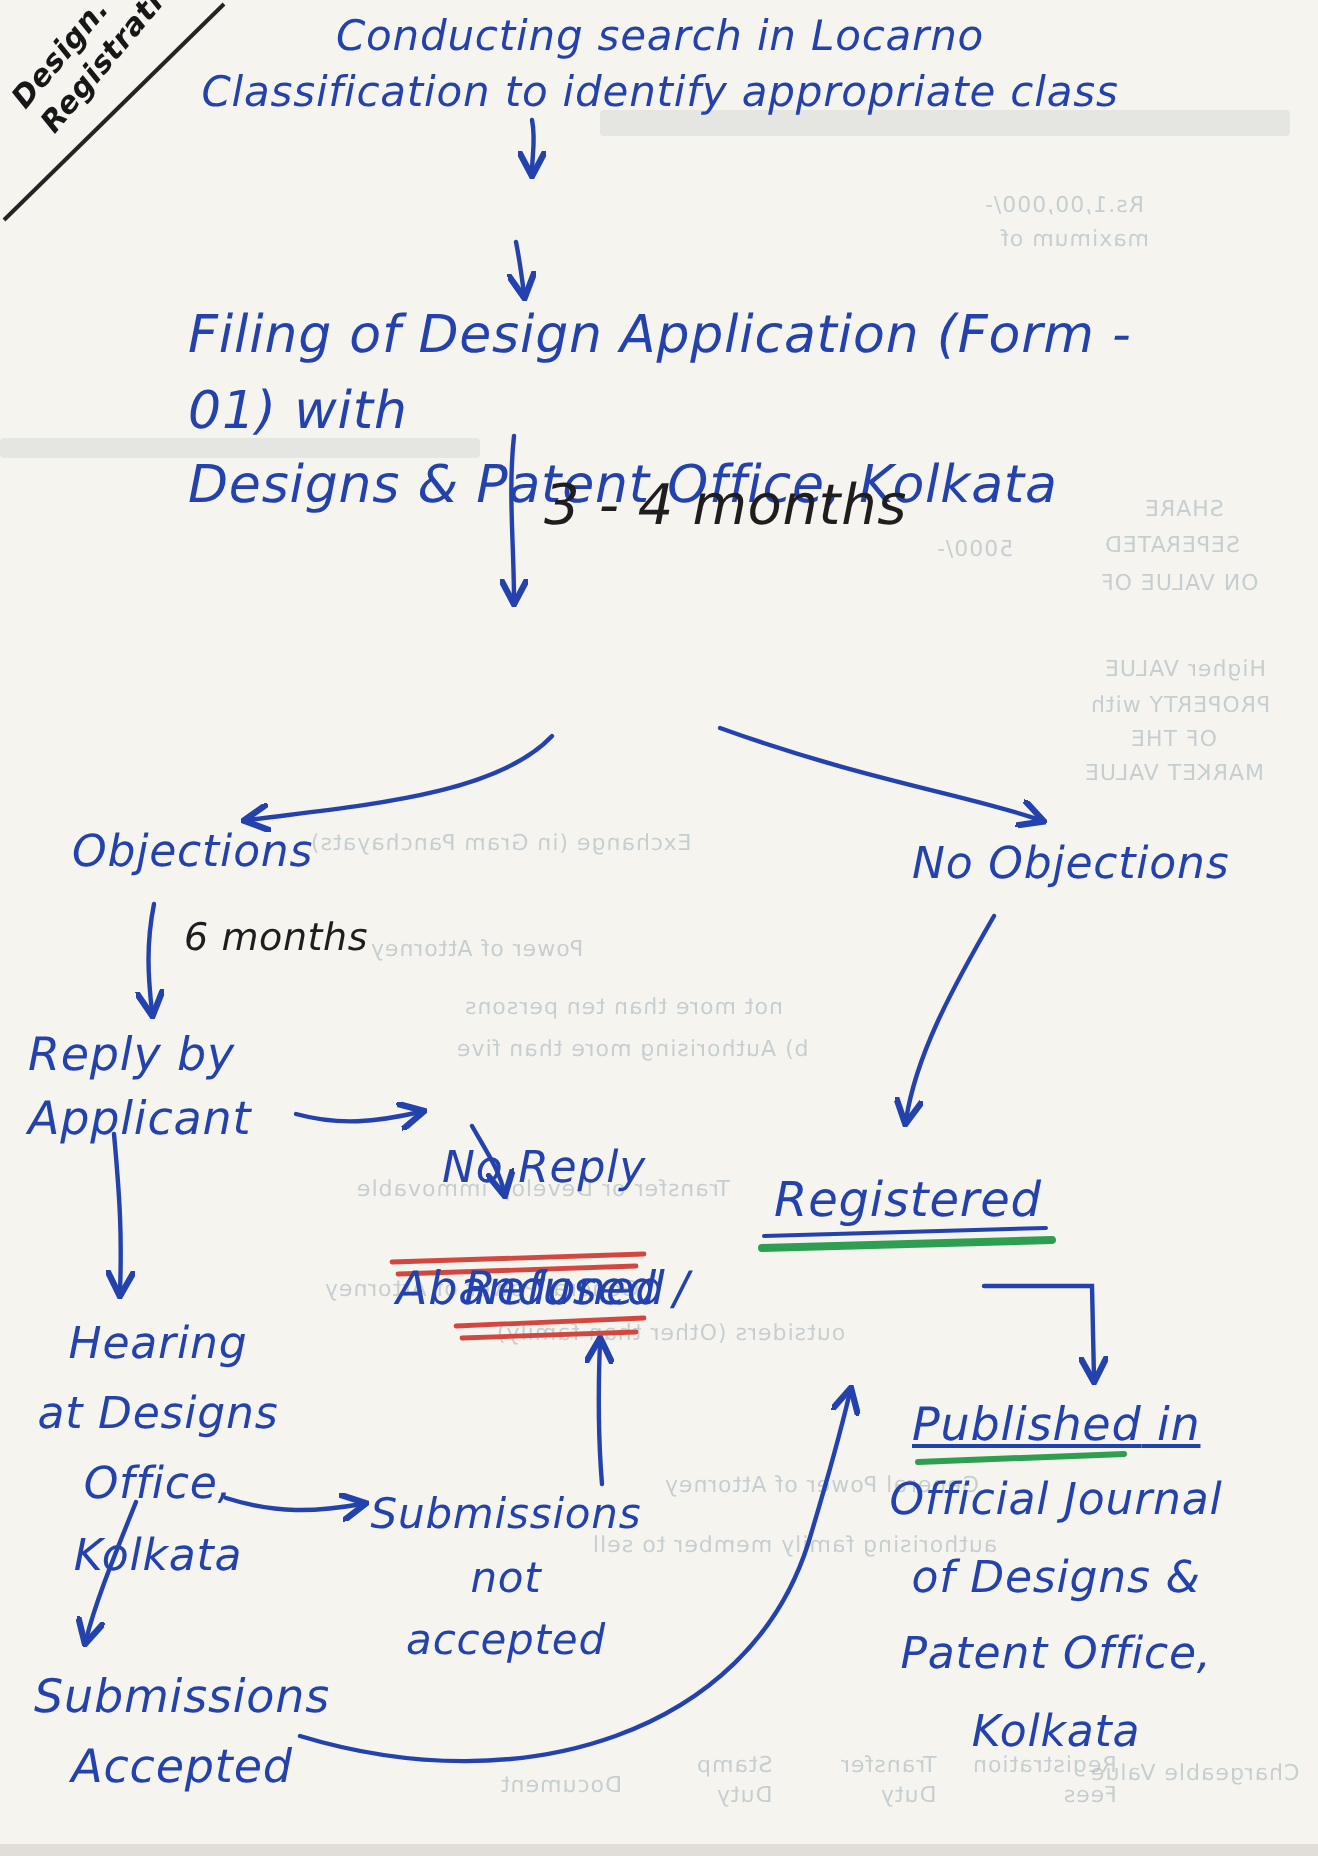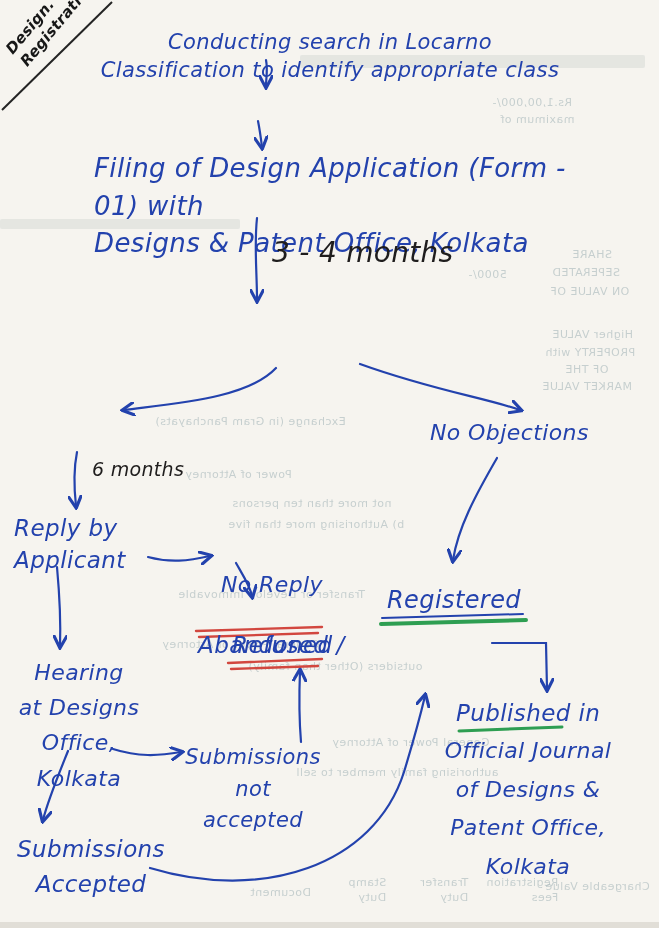--- a/index.html
+++ b/index.html
@@ -110,30 +110,31 @@
 
     <g stroke="#2e9e52" fill="none" stroke-linecap="round">
       <path d="M381,624 L526,620" stroke-width="4"></path>
       <path d="M459,731 L562,727" stroke-width="3"></path>
     </g>
   </svg>
 
   <div class="corner-label">Design.
 Registration</div>
 
-  <div class="hw" style="left:90px;top:28px;width:480px;font-size:21px;text-align:center;">Conducting search in Locarno
+  <div class="hw" style="left:90px;top:4px;width:480px;font-size:21px;text-align:center;">Conducting search in Locarno
 Classification to identify appropriate class</div>
 
 
   <div class="hw" style="left:94px;top:150px;width:510px;font-size:26px;line-height:1.45;">Filing of Design Application (Form - 01) with
 Designs &amp; Patent Office, Kolkata</div>
 
   <div class="hw-black" style="left:272px;top:236px;font-size:28px;">3 - 4 months</div>
 
 
+  <div class="hw" style="left:36px;top:412px;font-size:22px;">Objections</div>
 
   <div class="hw-black" style="left:92px;top:458px;font-size:19px;">6 months</div>
 
   <div class="hw" style="left:14px;top:512px;font-size:23px;line-height:1.4;">Reply by
 Applicant</div>
 
   <div class="hw" style="left:221px;top:546px;font-size:22px;margin-top:24px;">No Reply</div>
 
   <div class="hw" style="left:198px;top:594px;font-size:23px;margin-top:36px;"><span>Abandoned</span><span style="margin-left:4px;">/</span></div>
 
@@ -142,25 +143,25 @@
   <div class="hw" style="left:4px;top:655px;width:150px;font-size:22px;text-align:center;line-height:1.6;">Hearing
 at Designs
 Office, Kolkata</div>
 
   <div class="hw" style="left:183px;top:742px;width:140px;font-size:21px;text-align:center;line-height:1.5;">Submissions
 not accepted</div>
 
   <div class="hw" style="left:6px;top:832px;width:170px;font-size:23px;text-align:center;line-height:1.5;">Submissions
 Accepted</div>
 
-  <div class="hw" style="left:430px;top:418px;font-size:22px;">No Objections</div>
+  <div class="hw" style="left:456px;top:418px;font-size:22px;">No Objections</div>
 
   <div class="hw" style="left:378px;top:584px;width:152px;font-size:24px;text-align:center;">Registered</div>
 
 
-  <div class="pub-first" style="left:456px;top:700px;font-size:23px;"><span>Published</span><span> in</span></div>
+  <div class="pub-first" style="left:456px;top:700px;font-size:23px;text-decoration:underline;"><span>Published</span><span> in</span></div>
 
   <div class="hw" style="left:422px;top:732px;width:212px;font-size:22px;text-align:center;line-height:1.75;">Official Journal
 of Designs &amp;
 Patent Office,
 Kolkata</div>
 
 </div>
 
 </body></html>

